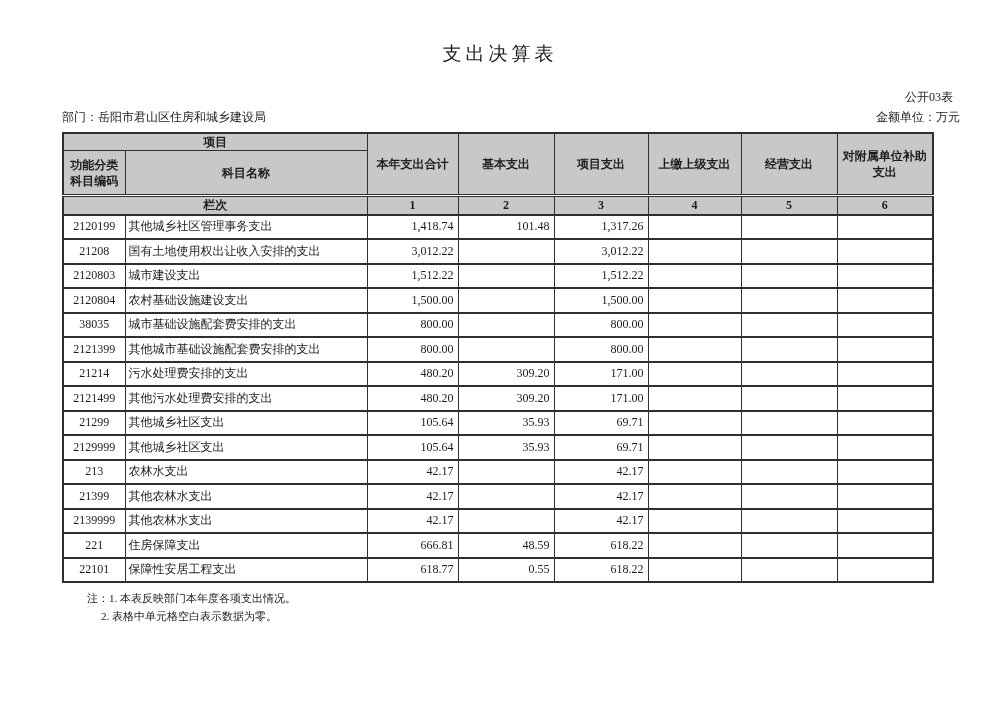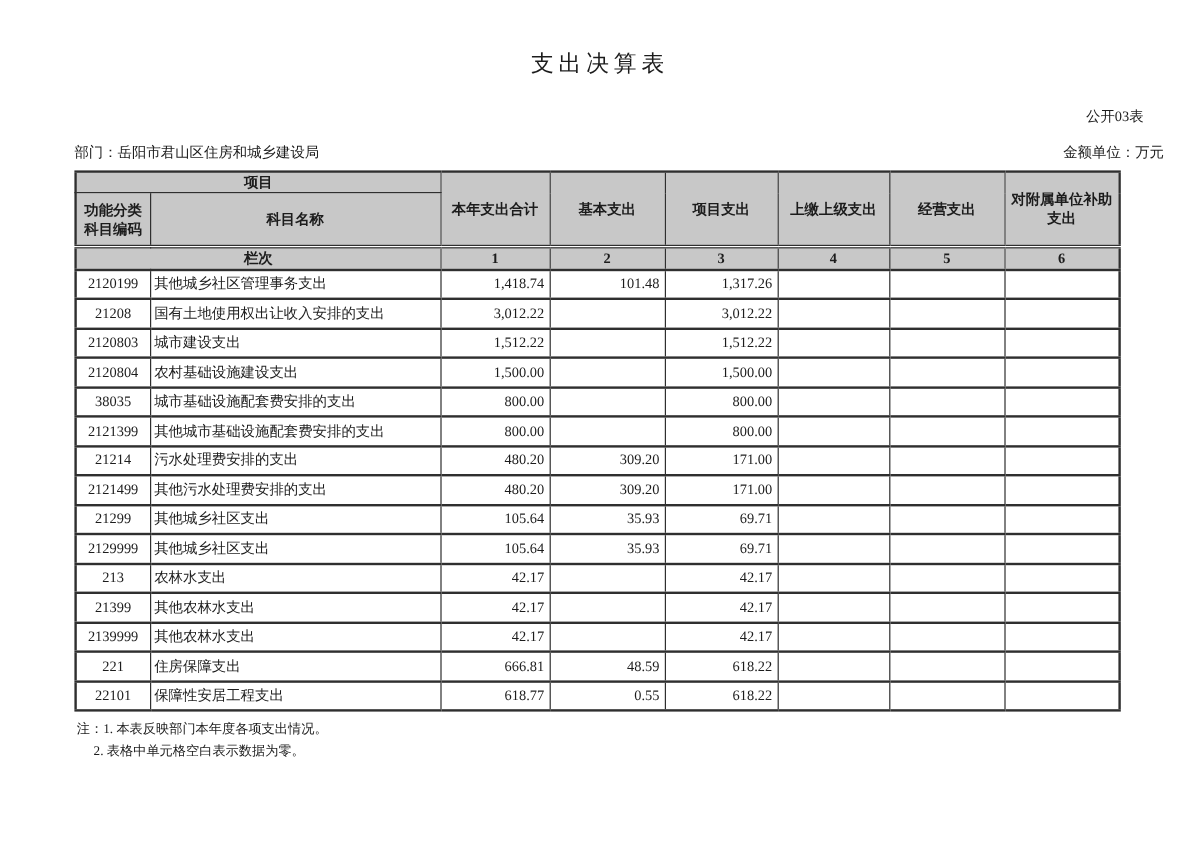--- a/index.html
+++ b/index.html
@@ -32,23 +32,23 @@
     margin-top:12px;
   }
   .form-code{
     margin-top:24px;
     padding-right:47px;
     text-align:right;
     font-size:12px;
     line-height:14px;
   }
   .meta-row{
-    margin-top:16px;
+    margin-top:6px;
     padding-left:62px;
-    padding-right:30px;
+    padding-right:40px;
     display:flex;
     justify-content:space-between;
     font-size:12px;
     line-height:14px;
     text-align:right;
   }
   table.report{
     margin-left:62px;
     margin-top:8px;
     width:870px;
@@ -79,21 +79,21 @@
     height:19px;
     border-top:3px double var(--border);
   }
   .th-subsidy{ padding:0 12px; }
   tbody td{ height:24.5px; background:#fff; }
   tbody td:nth-child(1){ text-align:center; }
   tbody td:nth-child(2){ text-align:left; padding-left:3px; }
   tbody td:nth-child(n+3){ text-align:right; padding-right:4px; }
   .notes{
     margin-top:6px;
-    padding-left:64px;
+    padding-left:87px;
     font-size:11px;
     line-height:18px;
   }
   .note-line{ white-space:pre; }
   .note-indent{ padding-left:14px; }
 </style>
 </head>
 <body>
 
 <div class="page">

